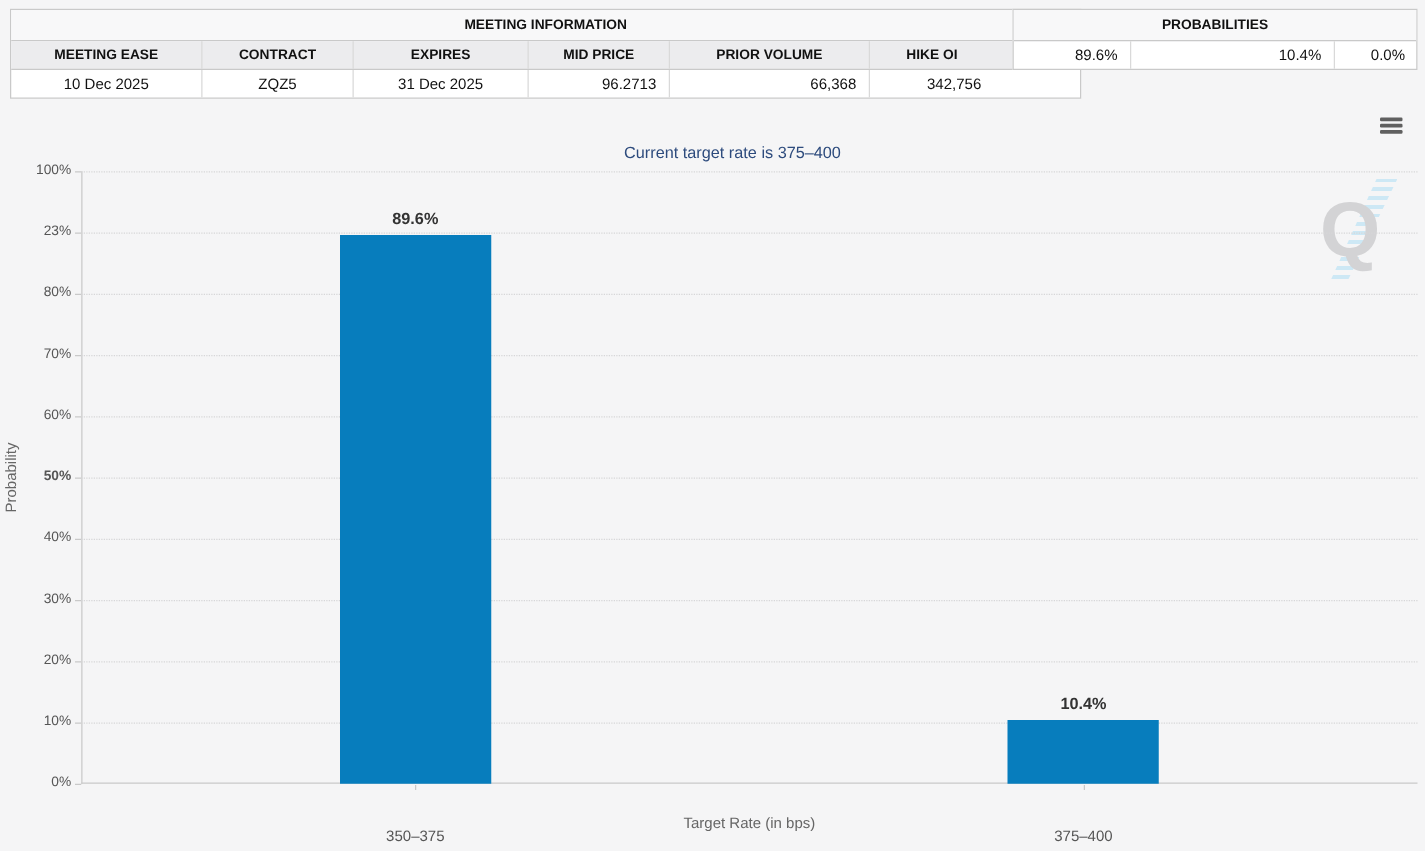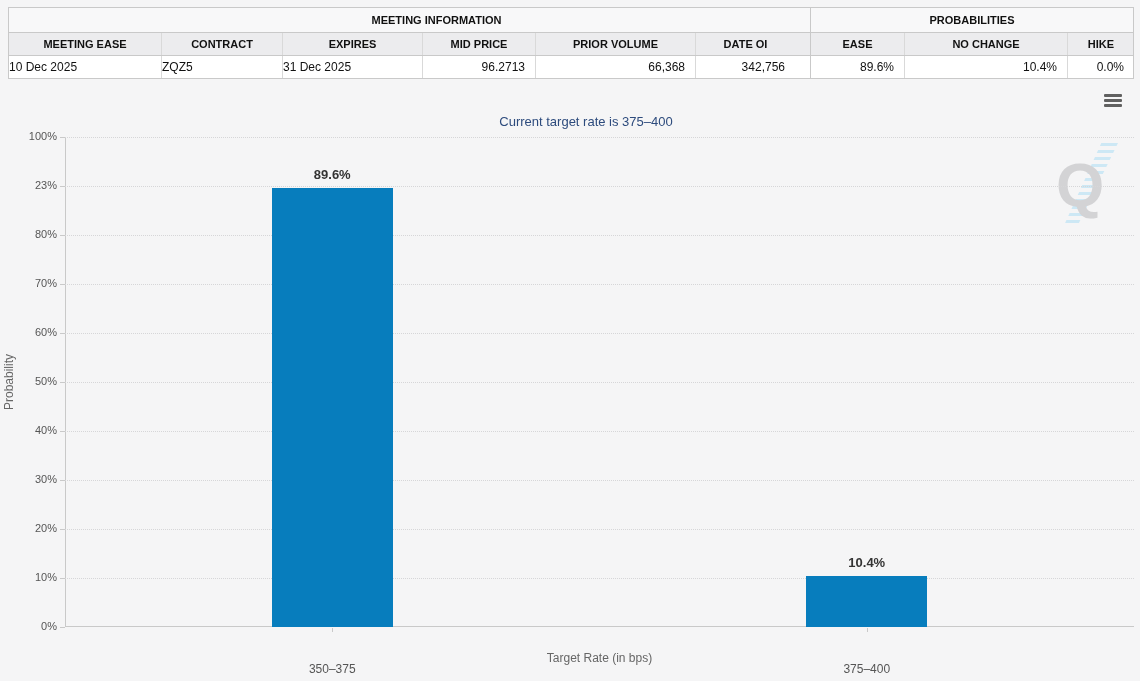--- a/index.html
+++ b/index.html
@@ -8,21 +8,21 @@
 
   
   .tbl{position:absolute;top:7px;background:#fff;border:1px solid #c9c9c9;}
   .tbl-title{height:25px;line-height:25px;text-align:center;font-size:11px;font-weight:bold;color:#111;
              background:#f8f8f9;border-bottom:1px solid #c9c9c9;}
   .tbl-row{display:grid;}
   .tbl-head{background:#ececee;border-bottom:1px solid #c9c9c9;}
   .cell{height:22px;line-height:22px;font-size:12px;color:#111;overflow:hidden;white-space:nowrap;border-left:1px solid #d9d9d9;}
   .tbl-row .cell:first-child{border-left:none;}
   .tbl-head .cell{font-size:11px;font-weight:bold;text-align:center;}
-  .c{}
+  .c{text-align:center;}
   .r{text-align:right;padding-right:10px;}
   #meeting-table{left:8px;width:857px;}
   #meeting-table .tbl-row{grid-template-columns:152px 121px 140px 113px 160px 100px;}
   #prob-table{left:810px;width:324px;}
   #prob-table .tbl-row{grid-template-columns:93px 163px 67px;}
 
   
   .chart-title{position:absolute;left:12px;top:90px;font-size:15px;color:#222;}
   .chart-subtitle{position:absolute;left:16px;top:114px;width:1140px;text-align:center;font-size:13px;color:#2d4b7d;}
   .menu-icon{position:absolute;left:1104px;top:94px;width:18px;height:15px;cursor:pointer;}
@@ -55,39 +55,34 @@
 <div class="screen">
 
   <div class="tbl" id="meeting-table">
     <div class="tbl-title">MEETING INFORMATION</div>
     <div class="tbl-row tbl-head">
       <div class="cell">MEETING EASE</div>
       <div class="cell">CONTRACT</div>
       <div class="cell">EXPIRES</div>
       <div class="cell">MID PRICE</div>
       <div class="cell">PRIOR VOLUME</div>
-      <div class="cell">DATE OI</div>
+      <div class="cell">HIKE OI</div>
     </div>
     <div class="tbl-row">
       <div class="cell c">10 Dec 2025</div>
       <div class="cell c">ZQZ5</div>
       <div class="cell c">31 Dec 2025</div>
       <div class="cell r">96.2713</div>
       <div class="cell r">66,368</div>
       <div class="cell r">342,756</div>
     </div>
   </div>
 
   <div class="tbl" id="prob-table">
     <div class="tbl-title">PROBABILITIES</div>
-    <div class="tbl-row tbl-head">
-      <div class="cell">EASE</div>
-      <div class="cell">NO CHANGE</div>
-      <div class="cell">HIKE</div>
-    </div>
     <div class="tbl-row">
       <div class="cell r">89.6%</div>
       <div class="cell r">10.4%</div>
       <div class="cell r">0.0%</div>
     </div>
   </div>
 
   <div class="chart-subtitle">Current target rate is 375–400</div>
   <div class="menu-icon">
     <span></span>
@@ -110,21 +105,21 @@
     <div class="ytick" style="top: 529px;"></div>
     <div class="ylab" style="top: 522px;">20%</div>
     <div class="gridline" style="top: 480px;"></div>
     <div class="ytick" style="top: 480px;"></div>
     <div class="ylab" style="top: 473px;">30%</div>
     <div class="gridline" style="top: 431px;"></div>
     <div class="ytick" style="top: 431px;"></div>
     <div class="ylab" style="top: 424px;">40%</div>
     <div class="gridline" style="top: 382px;"></div>
     <div class="ytick" style="top: 382px;"></div>
-    <div class="ylab" style="top: 375px;">50%</div>
+    <div class="ylab" style="top: 375px; font-weight: bold;">50%</div>
     <div class="gridline" style="top: 333px;"></div>
     <div class="ytick" style="top: 333px;"></div>
     <div class="ylab" style="top: 326px;">60%</div>
     <div class="gridline" style="top: 284px;"></div>
     <div class="ytick" style="top: 284px;"></div>
     <div class="ylab" style="top: 277px;">70%</div>
     <div class="gridline" style="top: 235px;"></div>
     <div class="ytick" style="top: 235px;"></div>
     <div class="ylab" style="top: 228px;">80%</div>
     <div class="gridline" style="top: 186px;"></div>

